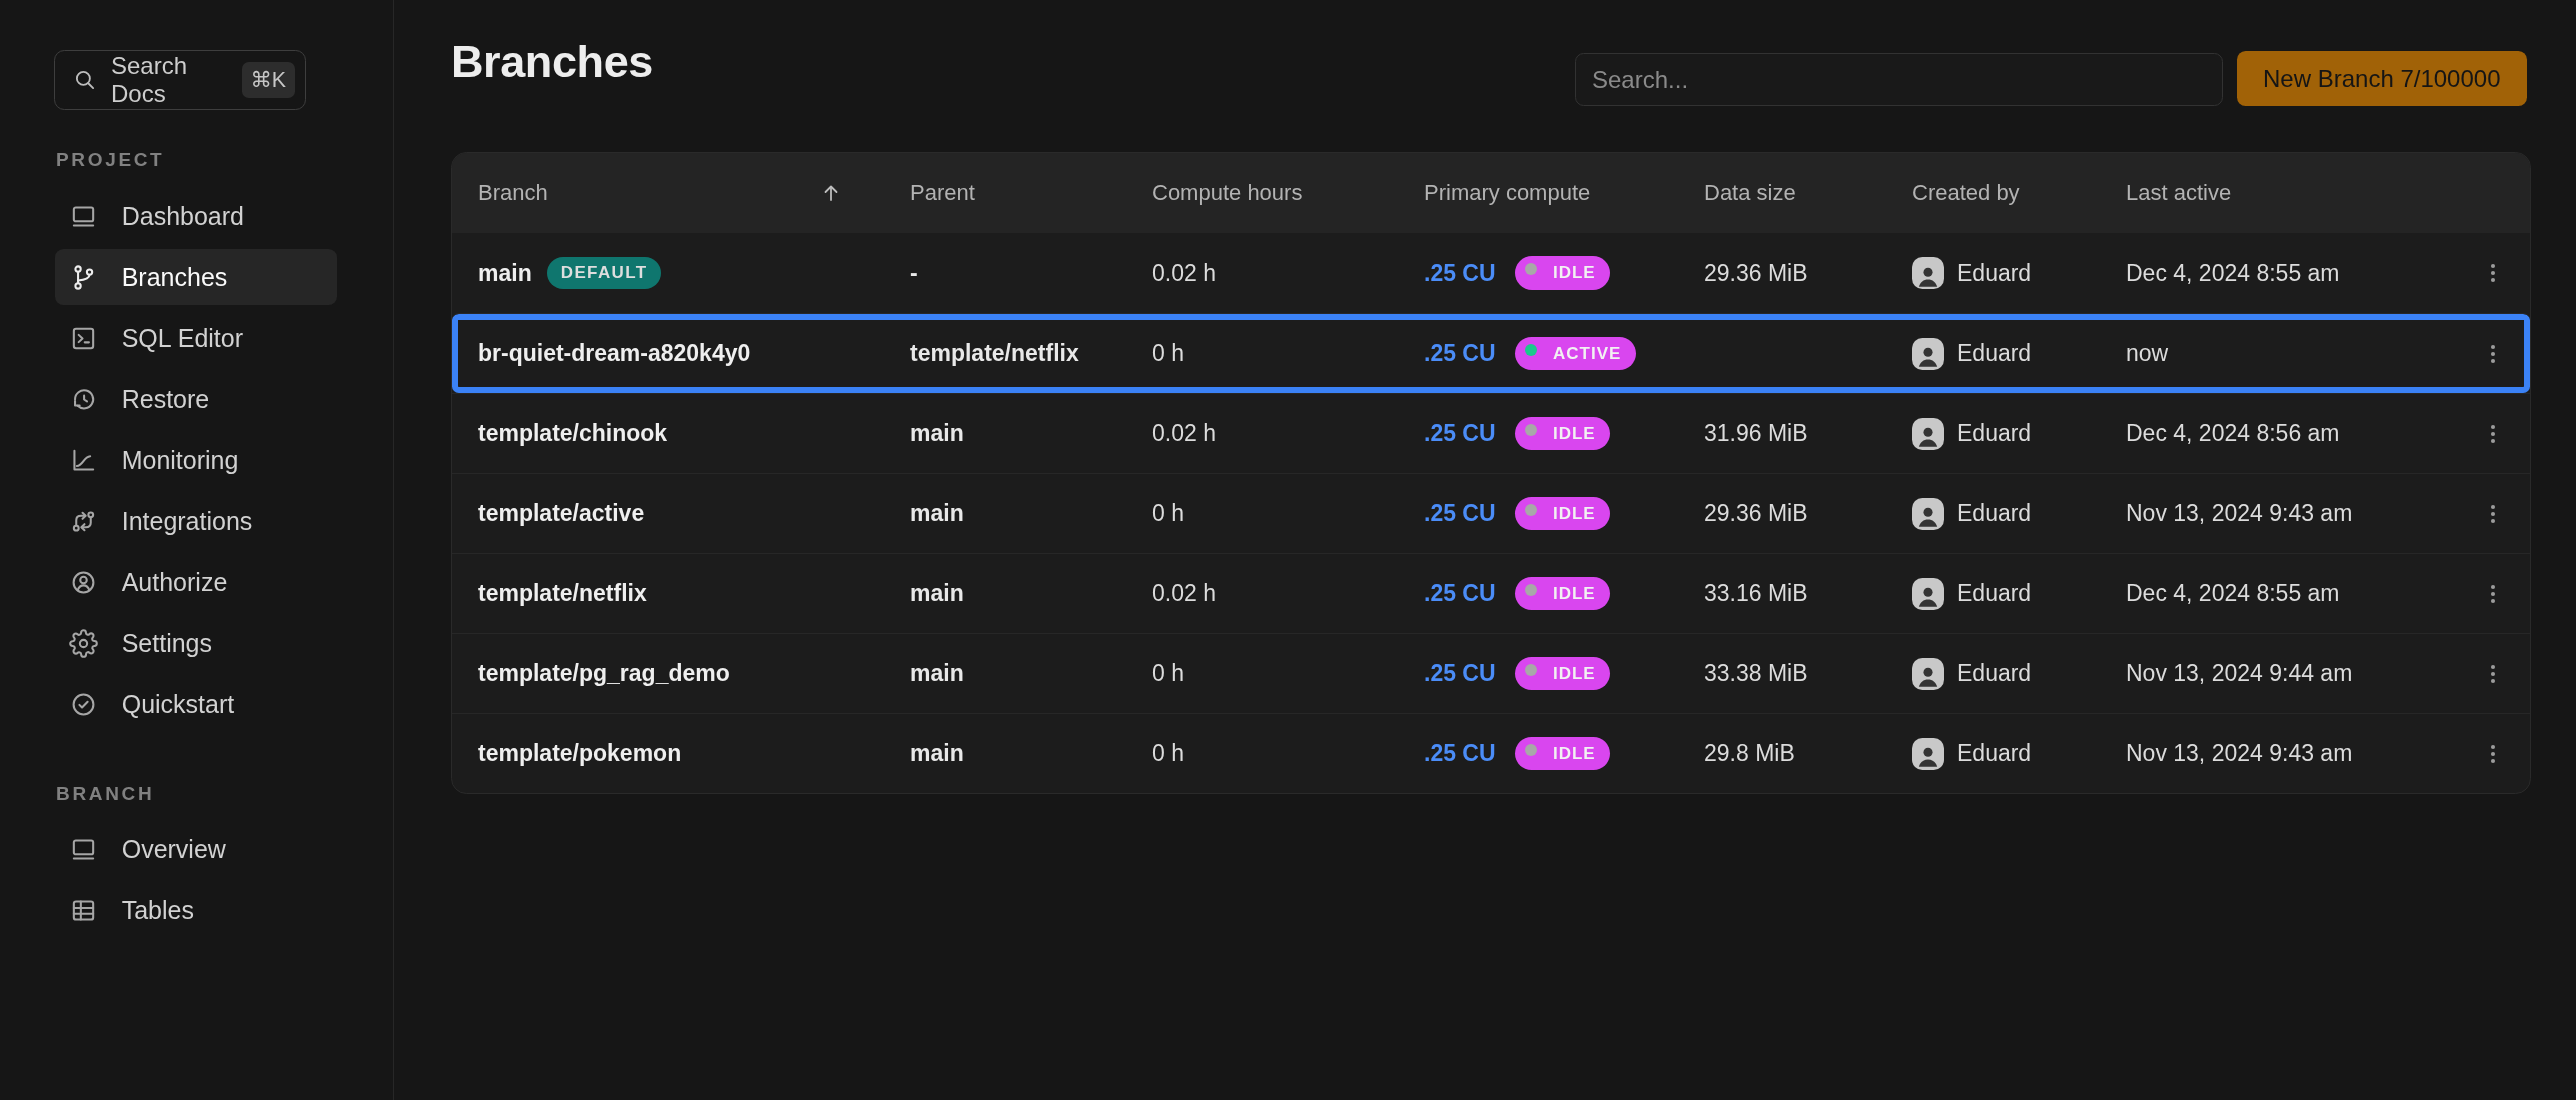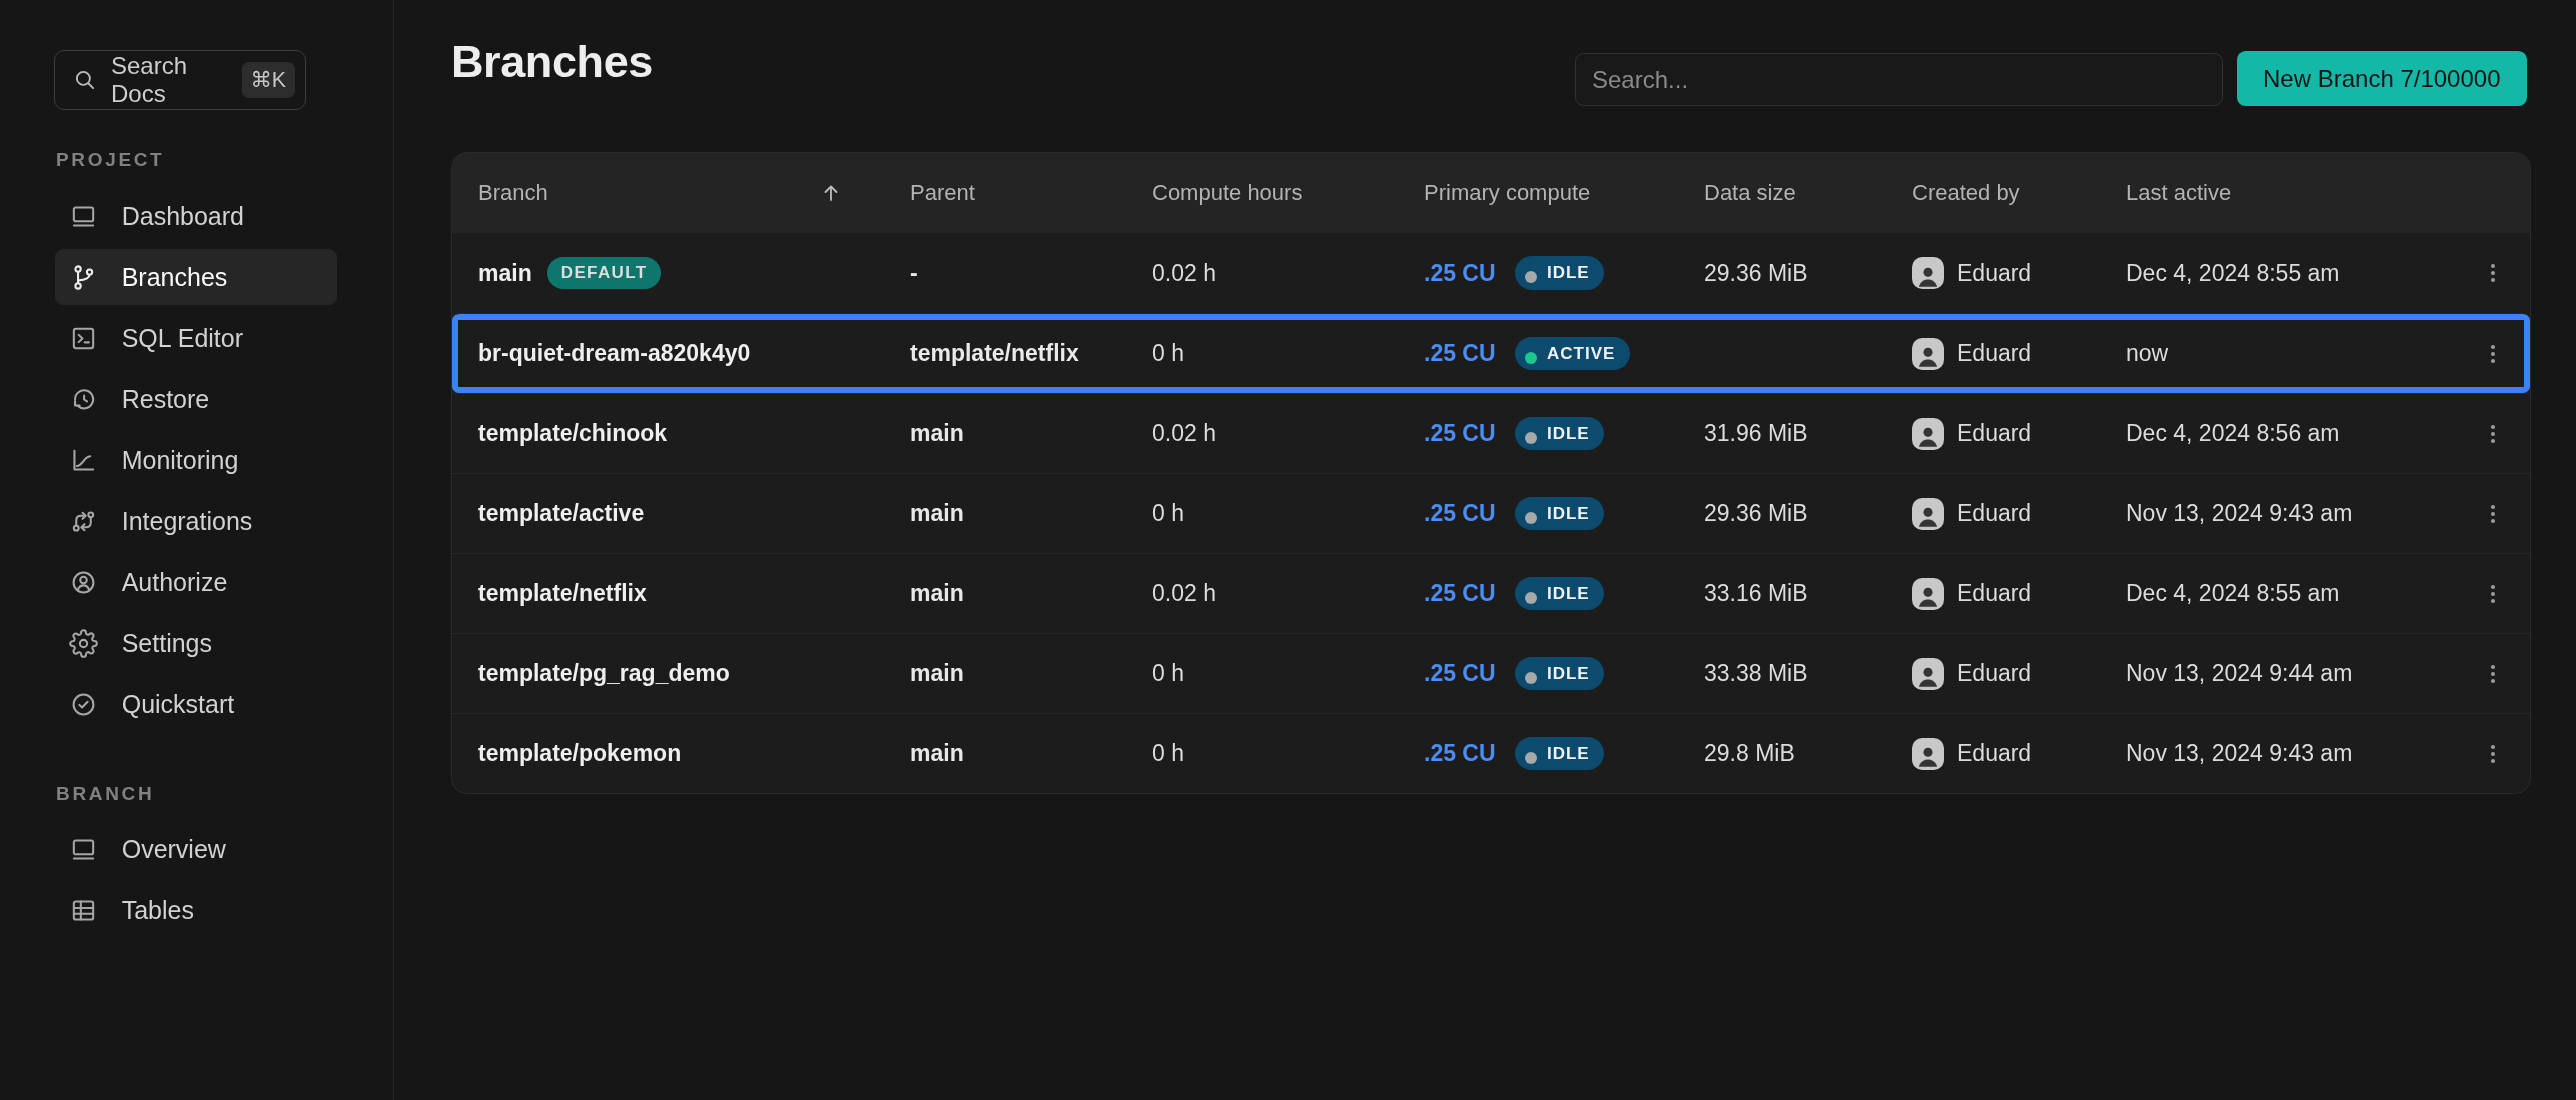--- a/index.html
+++ b/index.html
@@ -60,21 +60,21 @@
   }
   .search-input {
     position:absolute; left:1181px; top:53px; width:648px; height:53px;
     background:#191919; border:1.7px solid #323232; border-radius:8.6px;
     color:#737373; font-size:24px; padding:0 16px; outline:none;
     font-family:inherit;
   }
   .search-input::placeholder { color:#8a8a8a; }
   .new-branch-btn {
     position:absolute; left:1843px; top:51px; height:55px;
-    background:#14b8a6; color:#151515; border:none; border-radius:8.6px;
+    background:#a16207; color:#151515; border:none; border-radius:8.6px;
     font-size:24px; font-weight:500; padding:0 26px; cursor:pointer;
     font-family:inherit;
   }
 
   
   .card {
     position:absolute; left:57px; top:152px; width:2080px;
     background:#1c1c1c; border:0.9px solid #2a2a2a; border-radius:15.4px;
     overflow:hidden;
   }
@@ -98,22 +98,22 @@
   .branch-name { font-weight:700; color:#efefef; }
   .parent-name { font-weight:600; color:#e9e9e9; }
   .default-badge {
     margin-left:15.4px; background:#0f766e; color:#dedede;
     font-size:17px; font-weight:600; letter-spacing:0.08em;
     padding:6px 13.7px; border-radius:855px;
   }
   .td-compute { display:flex; align-items:center; gap:19px; }
   .cu { font-weight:700; color:var(--accent-blue); }
   .status-badge {
-    display:inline-flex; align-items:flex-end; gap:10px;
-    background:#0c4a6e; border-radius:855px; padding:6.8px 14.5px 6.8px 10.3px;
+    display:inline-flex; align-items:flex-start; gap:16px;
+    background:#d946ef; border-radius:855px; padding:6.8px 14.5px 6.8px 10.3px;
     font-size:17px; font-weight:700; letter-spacing:0.06em; color:#f2f2f2;
   }
   .status-dot { width:12px; height:12px; border-radius:50%; background:var(--idle-gray); flex:none; }
   .status-dot.active { background:var(--active-green); }
   .td-creator { display:flex; align-items:center; gap:13px; }
   .avatar {
     width:32px; height:32px; border-radius:10.3px; background:#c8c8c8;
     color:#343434; display:flex; align-items:center; justify-content:center;
     overflow:hidden; flex:none;
   }

